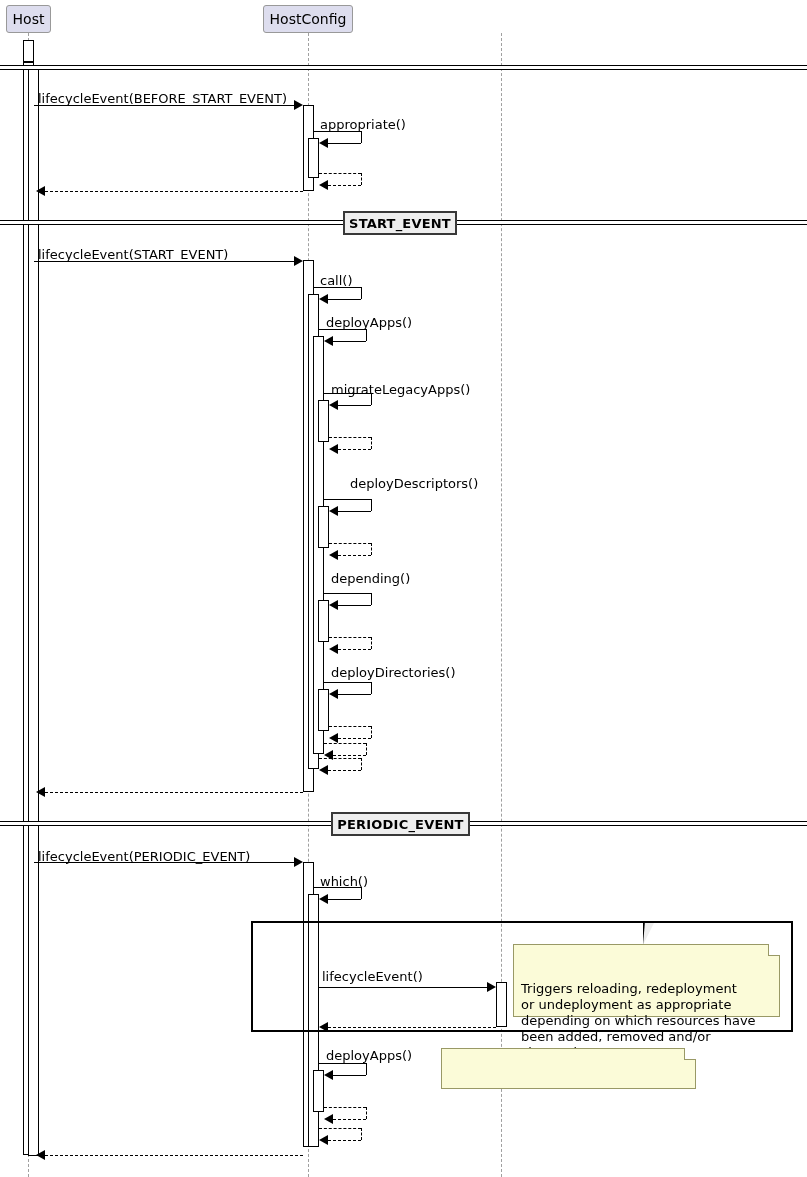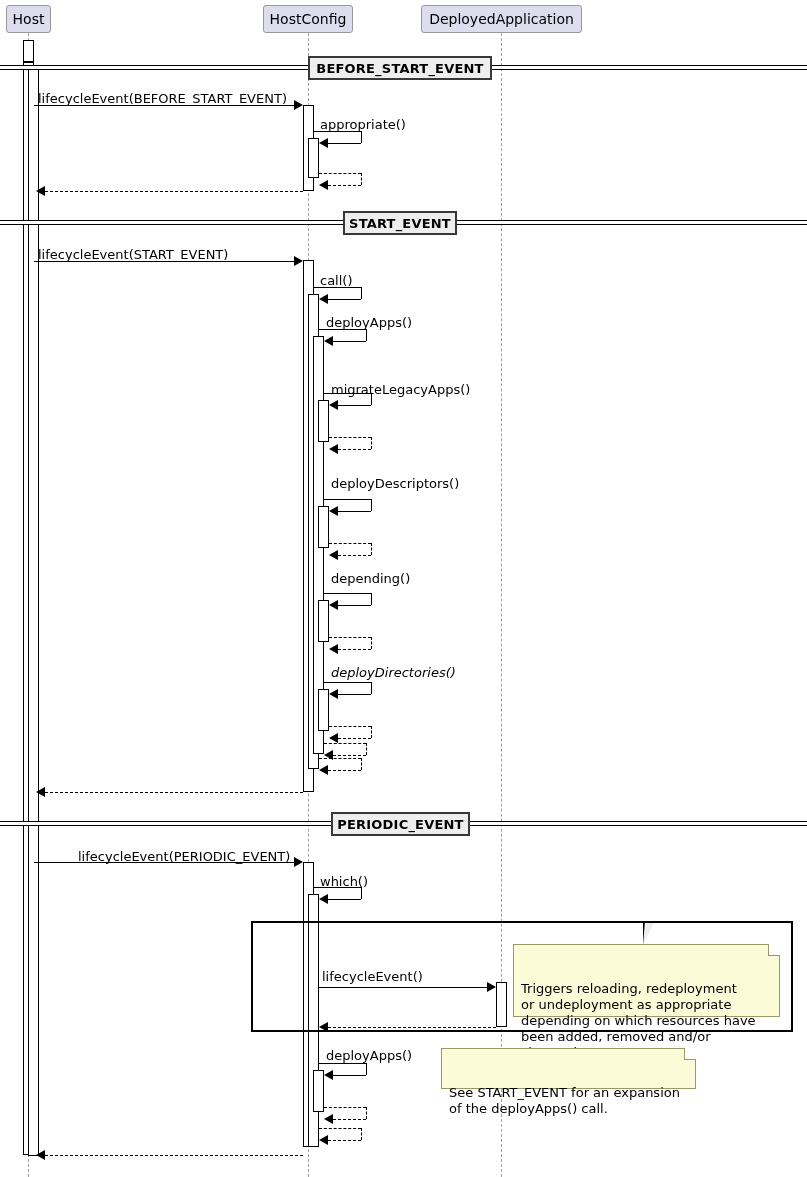--- a/index.html
+++ b/index.html
@@ -111,23 +111,20 @@
   <div class="lifeline" style="left:28px;top:33px;height:1144px;"></div>
   <div class="lifeline" style="left:308px;top:33px;height:1144px;"></div>
   <div class="lifeline" style="left:501px;top:33px;height:1144px;"></div>
 
   <div class="participant" style="left:6px;top:5px;width:45px;height:28px;">
     <span>Host</span>
   </div>
   <div class="participant" style="left:263px;top:5px;width:90px;height:28px;">
     <span>HostConfig</span>
   </div>
-  <div class="participant" style="left:421px;top:5px;width:161px;height:28px;">
-    <span>DeployedApplication</span>
-  </div>
 
   <div class="activation" style="left:23px;top:40px;width:11px;height:22px;"></div>
 
   <div class="activation" style="left:23px;top:62px;width:11px;height:1093px;"></div>
 
   <div class="activation" style="left:28px;top:68px;width:11px;height:1088px;"></div>
 
   <div class="activation" style="left:303px;top:105px;width:11px;height:86px;"></div>
   <div class="activation" style="left:308px;top:138px;width:11px;height:40px;"></div>
 
@@ -139,23 +136,20 @@
   <div class="activation" style="left:318px;top:600px;width:11px;height:42px;"></div>
   <div class="activation" style="left:318px;top:689px;width:11px;height:42px;"></div>
 
   <div class="activation" style="left:303px;top:862px;width:11px;height:285px;"></div>
   <div class="activation" style="left:308px;top:894px;width:11px;height:253px;"></div>
   <div class="activation" style="left:313px;top:1070px;width:11px;height:42px;"></div>
 
   <div class="activation" style="left:496px;top:982px;width:11px;height:45px;"></div>
 
   <div class="divider-lines" style="top:65px;"></div>
-  <div class="divider-box" style="left:308px;top:56px;width:184px;">
-    <span>BEFORE_START_EVENT</span>
-  </div>
 
   <div class="divider-lines" style="top:220px;"></div>
   <div class="divider-box" style="left:343px;top:211px;width:114px;">
     <span>START_EVENT</span>
   </div>
 
   <div class="divider-lines" style="top:821px;"></div>
   <div class="divider-box" style="left:331px;top:812px;width:139px;">
     <span>PERIODIC_EVENT</span>
   </div>
@@ -198,21 +192,21 @@
   <div class="self-top" style="left:324px;top:393px;width:47px;"></div>
   <div class="self-right" style="left:371px;top:393px;height:12px;"></div>
   <div class="self-bot" style="left:338px;top:405px;width:33px;"></div>
   <div class="arrow-l" style="left:329px;top:400px;"></div>
 
   <div class="self-top dotted" style="left:329px;top:437px;width:42px;"></div>
   <div class="self-right dotted" style="left:371px;top:437px;height:12px;"></div>
   <div class="self-bot dotted" style="left:338px;top:449px;width:33px;"></div>
   <div class="arrow-l" style="left:329px;top:444px;"></div>
 
-  <div class="msg-label" style="left:331px;top:477px;text-align:right;">deployDescriptors()</div>
+  <div class="msg-label" style="left:350px;top:477px;text-align:right;">deployDescriptors()</div>
   <div class="self-top" style="left:324px;top:499px;width:47px;"></div>
   <div class="self-right" style="left:371px;top:499px;height:12px;"></div>
   <div class="self-bot" style="left:338px;top:511px;width:33px;"></div>
   <div class="arrow-l" style="left:329px;top:506px;"></div>
 
   <div class="self-top dotted" style="left:329px;top:543px;width:42px;"></div>
   <div class="self-right dotted" style="left:371px;top:543px;height:12px;"></div>
   <div class="self-bot dotted" style="left:338px;top:555px;width:33px;"></div>
   <div class="arrow-l" style="left:329px;top:550px;"></div>
 
@@ -220,21 +214,21 @@
   <div class="self-top" style="left:324px;top:593px;width:47px;"></div>
   <div class="self-right" style="left:371px;top:593px;height:12px;"></div>
   <div class="self-bot" style="left:338px;top:605px;width:33px;"></div>
   <div class="arrow-l" style="left:329px;top:600px;"></div>
 
   <div class="self-top dotted" style="left:329px;top:637px;width:42px;"></div>
   <div class="self-right dotted" style="left:371px;top:637px;height:12px;"></div>
   <div class="self-bot dotted" style="left:338px;top:649px;width:33px;"></div>
   <div class="arrow-l" style="left:329px;top:644px;"></div>
 
-  <div class="msg-label" style="left:331px;top:666px;font-style:italic;">deployDirectories()</div>
+  <div class="msg-label" style="left:331px;top:666px;">deployDirectories()</div>
   <div class="self-top" style="left:324px;top:682px;width:47px;"></div>
   <div class="self-right" style="left:371px;top:682px;height:12px;"></div>
   <div class="self-bot" style="left:338px;top:694px;width:33px;"></div>
   <div class="arrow-l" style="left:329px;top:689px;"></div>
 
   <div class="self-top dotted" style="left:329px;top:726px;width:42px;"></div>
   <div class="self-right dotted" style="left:371px;top:726px;height:12px;"></div>
   <div class="self-bot dotted" style="left:338px;top:738px;width:33px;"></div>
   <div class="arrow-l" style="left:329px;top:733px;"></div>
 
@@ -244,21 +238,21 @@
   <div class="arrow-l" style="left:324px;top:750px;"></div>
 
   <div class="self-top dotted" style="left:319px;top:758px;width:42px;"></div>
   <div class="self-right dotted" style="left:361px;top:758px;height:12px;"></div>
   <div class="self-bot dotted" style="left:328px;top:770px;width:33px;"></div>
   <div class="arrow-l" style="left:319px;top:765px;"></div>
 
   <div class="msg-line dotted" style="left:45px;top:792px;width:258px;"></div>
   <div class="arrow-l" style="left:36px;top:787px;"></div>
 
-  <div class="msg-label" style="left:38px;top:850px;padding-left:40px;">lifecycleEvent(PERIODIC_EVENT)</div>
+  <div class="msg-label" style="left:38px;top:850px;">lifecycleEvent(PERIODIC_EVENT)</div>
   <div class="msg-line" style="left:34px;top:862px;width:260px;"></div>
   <div class="arrow-r" style="left:294px;top:857px;"></div>
 
   <div class="msg-label" style="left:320px;top:875px;">which()</div>
   <div class="self-top" style="left:314px;top:887px;width:47px;"></div>
   <div class="self-right" style="left:361px;top:887px;height:12px;"></div>
   <div class="self-bot" style="left:328px;top:899px;width:33px;"></div>
   <div class="arrow-l" style="left:319px;top:894px;"></div>
 
   <div class="group" style="left:251px;top:921px;width:542px;height:111px;"></div>
@@ -294,17 +288,15 @@
   <div class="note" style="left:513px;top:944px;width:267px;height:73px;">
     <span class="dogear"></span>
     <span>Triggers reloading, redeployment
 or undeployment as appropriate
 depending on which resources have
 been added, removed and/or changed.</span>
   </div>
 
   <div class="note" style="left:441px;top:1048px;width:255px;height:41px;">
     <span class="dogear"></span>
-    <span>See START_EVENT for an expansion
-of the deployApps() call.</span>
   </div>
 
 </div>
 
 </body></html>

